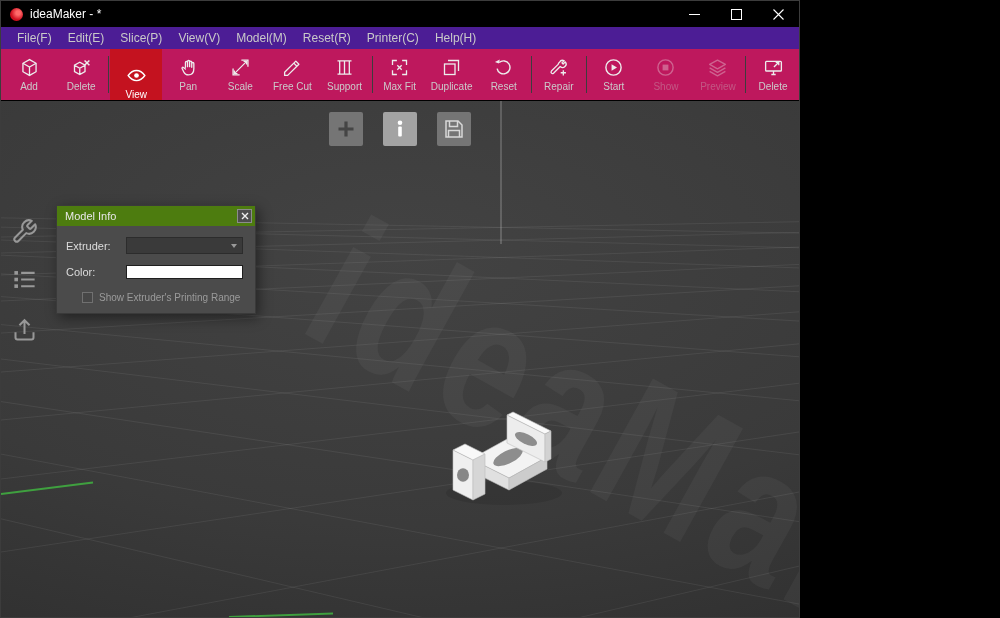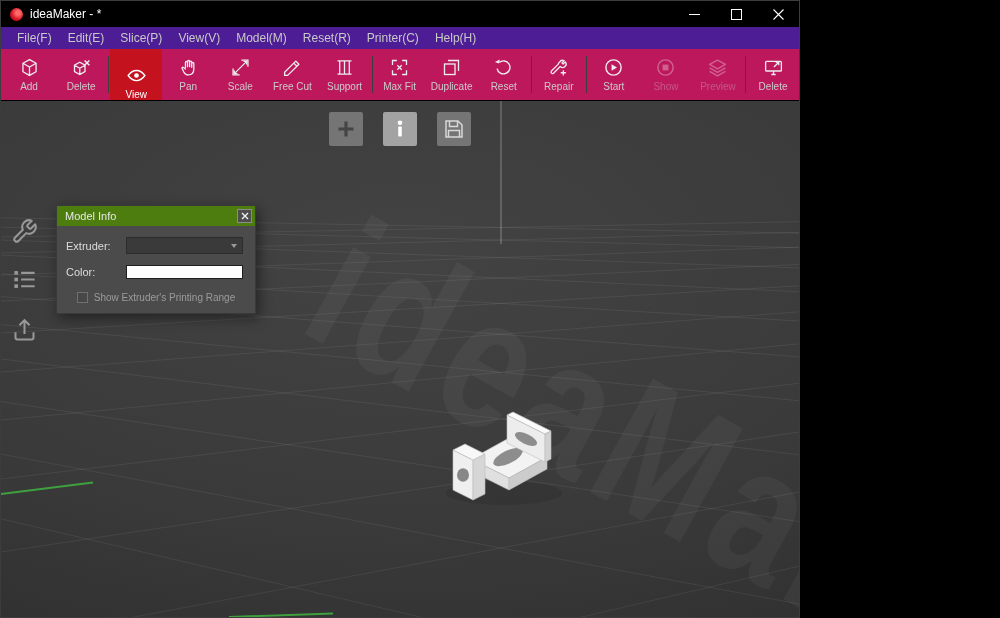--- a/index.html
+++ b/index.html
@@ -67,21 +67,21 @@
                  display:flex; align-items:center; justify-content:center; }
   .panel-body { padding:11px 12px 10px 9px; }
   .prow { display:flex; align-items:center; margin-bottom:11px; }
   .plabel { width:61px; color:#dcdcdc; font-size:11px; }
   .pselect { width:118px; height:17px; background:#3a3a3a; border:1px solid #2c2c2c; position:relative; }
   .pselect-value { position:absolute; left:4px; top:2px; color:#ddd; font-size:10px; }
   .pselect-arrow { position:absolute; right:5px; top:6px; width:0; height:0;
                    border-left:3.5px solid transparent; border-right:3.5px solid transparent;
                    border-top:4.5px solid #9a9a9a; }
   .pswatch { width:118px; height:14px; border:1px solid #1f1f1f; background:#fff; }
-  .checkbox-row { margin:13px 0 0 3px;justify-content:center; }
+  .checkbox-row { margin:13px 0 0 16px; }
   .pcheckbox { width:11px; height:11px; background:#474747; border:1px solid #707070; margin-right:6px; flex:0 0 auto; }
   .pchecklabel { color:#9b9b9b; font-size:10px; }
 </style>
 </head>
 <body>
 
 <div class="app">
 
   <div class="titlebar">
     <div class="app-icon"></div>

